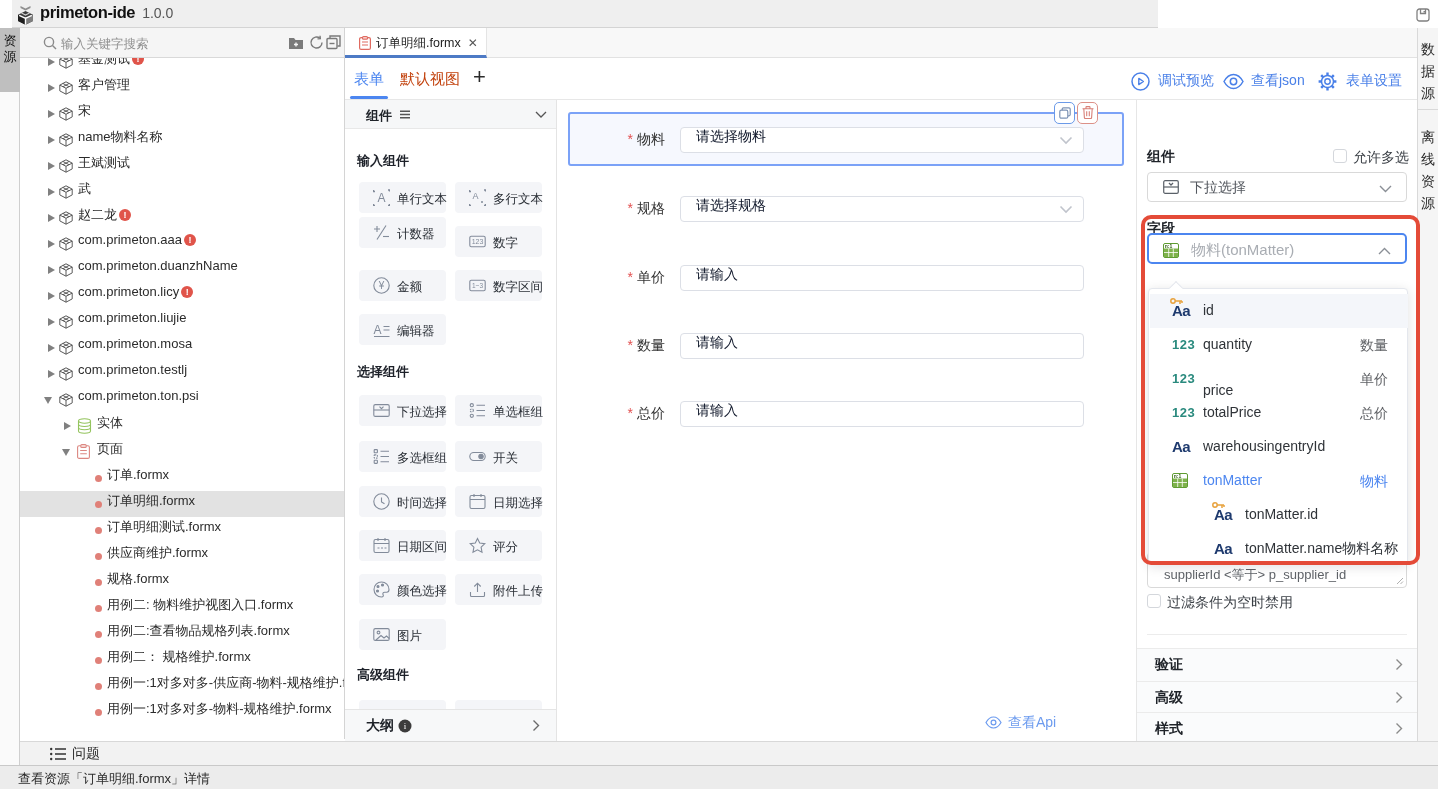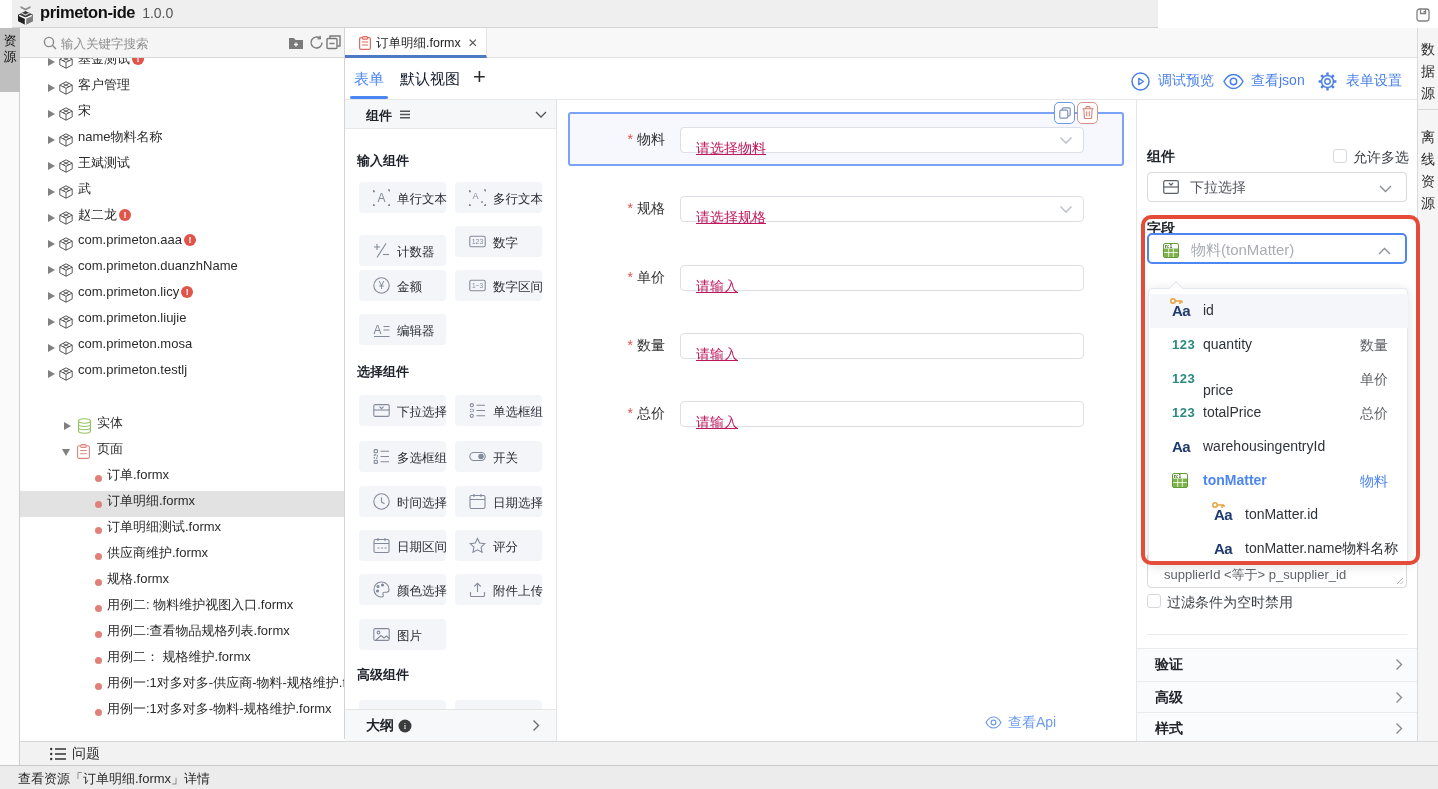--- a/index.html
+++ b/index.html
@@ -27,42 +27,42 @@
 .selrow{background:#e2e2e2;}
 
 #tabbar{left:345px;top:28px;width:1072px;height:30px;background:#f8f8f8;border-bottom:1px solid #e2e2e2;}
 #tab1{position:absolute;left:0;top:0;width:142px;height:30px;background:#fff;border-right:1px solid #e4e4e4;border-bottom:3px solid #4d7ac5;}
 #tab1 .tname{position:absolute;left:31px;top:7px;font-size:12.5px;color:#222;white-space:nowrap;}
 #tab1 .x{font-size:12px;color:#555;margin-left:7px;}
 
 #toolbar{left:345px;top:58px;width:1072px;height:42px;background:#fff;border-bottom:1px solid #e7e7e7;}
 #toolbar .t1{position:absolute;left:9px;top:12px;font-size:15px;color:#4c86f0;}
 #toolbar .t1u{position:absolute;left:5px;top:38px;width:38px;height:3px;background:#4c86f0;border-radius:2px;}
-#toolbar .t2{position:absolute;left:55px;top:12px;font-size:15px;color:#0f172a;}
+#toolbar .t2{position:absolute;left:55px;top:12px;font-size:15px;color:#c2410c;}
 #toolbar .plus{position:absolute;left:128px;top:6px;font-size:22px;font-weight:300;color:#2b2b2b;}
 .tbtn{position:absolute;top:14px;font-size:14px;color:#4a80e8;}
 
 #palette{left:345px;top:100px;width:212px;height:641px;background:#fff;border-right:1px solid #e4e4e4;overflow:hidden;}
 #palhead{position:absolute;left:0;top:0;width:211px;height:29px;background:#f6f7f8;border-bottom:1px solid #e8e8e8;}
 #palhead .hname{position:absolute;left:21px;top:7px;font-size:13px;font-weight:bold;color:#1f2329;}
 .ptitle{position:absolute;left:12px;font-size:13px;font-weight:600;color:#1d2129;}
 .pbtn{position:absolute;width:87px;height:31px;background:#f4f5f8;border-radius:4px;font-size:13px;color:#2a2f36;}
 .pbtn .lb{position:absolute;left:38px;top:8.5px;font-size:12.5px;white-space:nowrap;}
 .pbtn svg{position:absolute;left:14px;top:7px;}
 .pc1{left:14px;}
 .pc2{left:110px;}
 #outline{position:absolute;left:0;top:609px;width:211px;height:32px;background:#f7f8f9;border-top:1px solid #e5e5e5;}
 #outline .oname{position:absolute;left:21px;top:7px;font-size:14px;font-weight:bold;color:#1f2329;}
 
 #canvas{left:557px;top:100px;width:580px;height:641px;background:#fff;border-right:1px solid #e6e6e6;}
 #selwrap{position:absolute;left:11px;top:12px;width:556px;height:54px;background:#f6f8fe;border:2px solid #7ba2f7;border-radius:3px;}
 .fl{position:absolute;width:100px;text-align:right;font-size:14px;color:#333;}
 .fl .star{color:#e25050;margin-right:4px;font-size:14px;}
 .fin{position:absolute;left:123px;width:404px;height:26px;border:1px solid #dcdfe6;border-radius:4px;background:#fff;}
-.fin .ph{position:absolute;left:15px;top:12px;font-size:14px;color:#be185d;text-decoration:underline;}
+.fin .ph{position:absolute;left:15px;top:0;font-size:14px;color:#0f172a;}
 .chev{position:absolute;right:10px;top:8px;}
 .abtn{position:absolute;width:21px;height:22px;background:#fff;border-radius:5px;}
 
 #rightpanel{left:1137px;top:100px;width:280px;height:641px;background:#fff;}
 #bashead{position:absolute;left:0;top:0;width:280px;height:30px;background:#f5f6f7;border-bottom:1px solid #e8e8e8;}
 #bashead .bname{position:absolute;left:18px;top:7px;font-size:14px;font-weight:bold;color:#1f2329;}
 .plabel{font-size:14px;font-weight:bold;color:#1f2329;position:absolute;}
 .ckbox{position:absolute;width:14px;height:14px;border:1px solid #d4d7dc;border-radius:3px;background:#fff;}
 #cselect{position:absolute;left:10px;top:72px;width:260px;height:30px;border:1px solid #d9d9d9;border-radius:4px;background:#fff;}
 #cselect .val{position:absolute;left:42px;top:6px;font-size:14px;color:#54585f;}
@@ -245,20 +245,29 @@
     </div>
   <div class="trow" style="top:303px">
       <span class="tw twr" style="left:28px"></span>
       <svg class="cube" style="left:38px" width="16" height="16" viewBox="0 0 16 16" fill="none" stroke="#5a5a5a" stroke-width="1">
         <path d="M8 1.8 L14.2 5.1 L14.2 10.9 L8 14.2 L1.8 10.9 L1.8 5.1 Z"></path>
         <path d="M1.8 5.1 L8 8.3 L14.2 5.1 M8 8.3 L8 14.2"></path>
         <path d="M4.8 3.4 L11 6.7 M11.2 3.4 L5 6.7"></path>
       </svg>
       <span class="tx" style="left:58px">com.primeton.testlj</span>
     </div>
+  <div class="trow" style="top:329px">
+      <span class="tw twd" style="left:24px"></span>
+      <svg class="cube" style="left:38px" width="16" height="16" viewBox="0 0 16 16" fill="none" stroke="#5a5a5a" stroke-width="1">
+        <path d="M8 1.8 L14.2 5.1 L14.2 10.9 L8 14.2 L1.8 10.9 L1.8 5.1 Z"></path>
+        <path d="M1.8 5.1 L8 8.3 L14.2 5.1 M8 8.3 L8 14.2"></path>
+        <path d="M4.8 3.4 L11 6.7 M11.2 3.4 L5 6.7"></path>
+      </svg>
+      <span class="tx" style="left:58px">com.primeton.ton.psi</span>
+    </div>
   <div class="trow" style="top:355px">
       <span class="tw twr" style="left:44px"></span>
       <svg class="cube" style="left:57px" width="15" height="16" viewBox="0 0 15 16" fill="none" stroke="#94c45e" stroke-width="1.1">
         <ellipse cx="7.5" cy="3" rx="6" ry="2.2"></ellipse>
         <path d="M1.5 3 V13 a6 2.2 0 0 0 12 0 V3"></path>
         <path d="M1.5 6.3 a6 2.2 0 0 0 12 0 M1.5 9.6 a6 2.2 0 0 0 12 0"></path>
       </svg>
       <span class="tx" style="left:77px">实体</span>
     </div>
   <div class="trow" style="top:381px">
@@ -373,21 +382,21 @@
       <div class="pbtn pc2" style="top:53px">
         <svg width="17" height="17" viewBox="0 0 17 17">
           <g stroke="#828b9a" fill="none" stroke-width="1.1">
             <path d="M2 2.5 h-1.5 v-1.5 M15 1 h1.5 v1.5 M16.5 15 v1.5 h-1.5 M2 16.5 h-1.5 v-1.5" stroke-width="1.3"></path>
           </g>
           <text x="6.5" y="10" font-size="9" fill="#828b9a" text-anchor="middle" font-family="Liberation Sans">A</text>
           <circle cx="13" cy="13" r="1" fill="#828b9a"></circle>
         </svg>
         <span class="lb">多行文本</span>
       </div>
-      <div class="pbtn pc1" style="top:106px">
+      <div class="pbtn pc1" style="top:88px">
         <svg width="17" height="17" viewBox="0 0 17 17">
           <g stroke="#828b9a" fill="none" stroke-width="1.1">
             <path d="M4 2 v6 M1 5 h6"></path>
             <path d="M13 1.5 L4 15.5"></path>
             <path d="M10 12.5 h6"></path>
           </g>
         </svg>
         <span class="lb">计数器</span>
       </div>
       <div class="pbtn pc2" style="top:97px">
@@ -667,21 +676,21 @@
         <span class="aa" style="left:22px">Aa</span>
         <span class="nm" style="left:53px;">warehousingentryId</span>
       </div>
       <div class="pi" style="top:175px;">
         <svg style="position:absolute;left:22px;top:9px" width="16" height="15" viewBox="0 0 16 15">
           <rect x="0.5" y="0.5" width="15" height="14" rx="1.5" fill="#fff" stroke="#5f9c31" stroke-width="1"></rect>
           <rect x="1" y="5.5" width="14" height="8.5" fill="#7fb24c"></rect>
           <path d="M1 9.5 h14 M5.7 5.5 v8.5 M10.3 5.5 v8.5" stroke="#fff" stroke-width="0.8"></path>
           <text x="5.5" y="4.6" font-size="5" font-weight="bold" fill="#2f5d12" text-anchor="middle" font-family="Liberation Sans">n:1</text>
         </svg>
-        <span class="nm" style="left:53px;color:#4c86f0;font-weight:bold;">tonMatter</span>
+        <span class="nm" style="left:53px;color:#4c86f0;font-weight:normal;">tonMatter</span>
         <span class="rl" style="color:#4c86f0;">物料</span>
       </div>
       <div class="pi" style="top:209px;">
         <span class="aa" style="left:64px">Aa</span>
         <svg class="key" style="left:62px" width="13" height="10" viewBox="0 0 13 10">
           <g fill="none" stroke="#e8a23d" stroke-width="1.5">
             <circle cx="3" cy="5" r="2.2"></circle>
             <path d="M5.2 5 H12 M10 5 v3 M12 5 v2"></path>
           </g>
         </svg>

